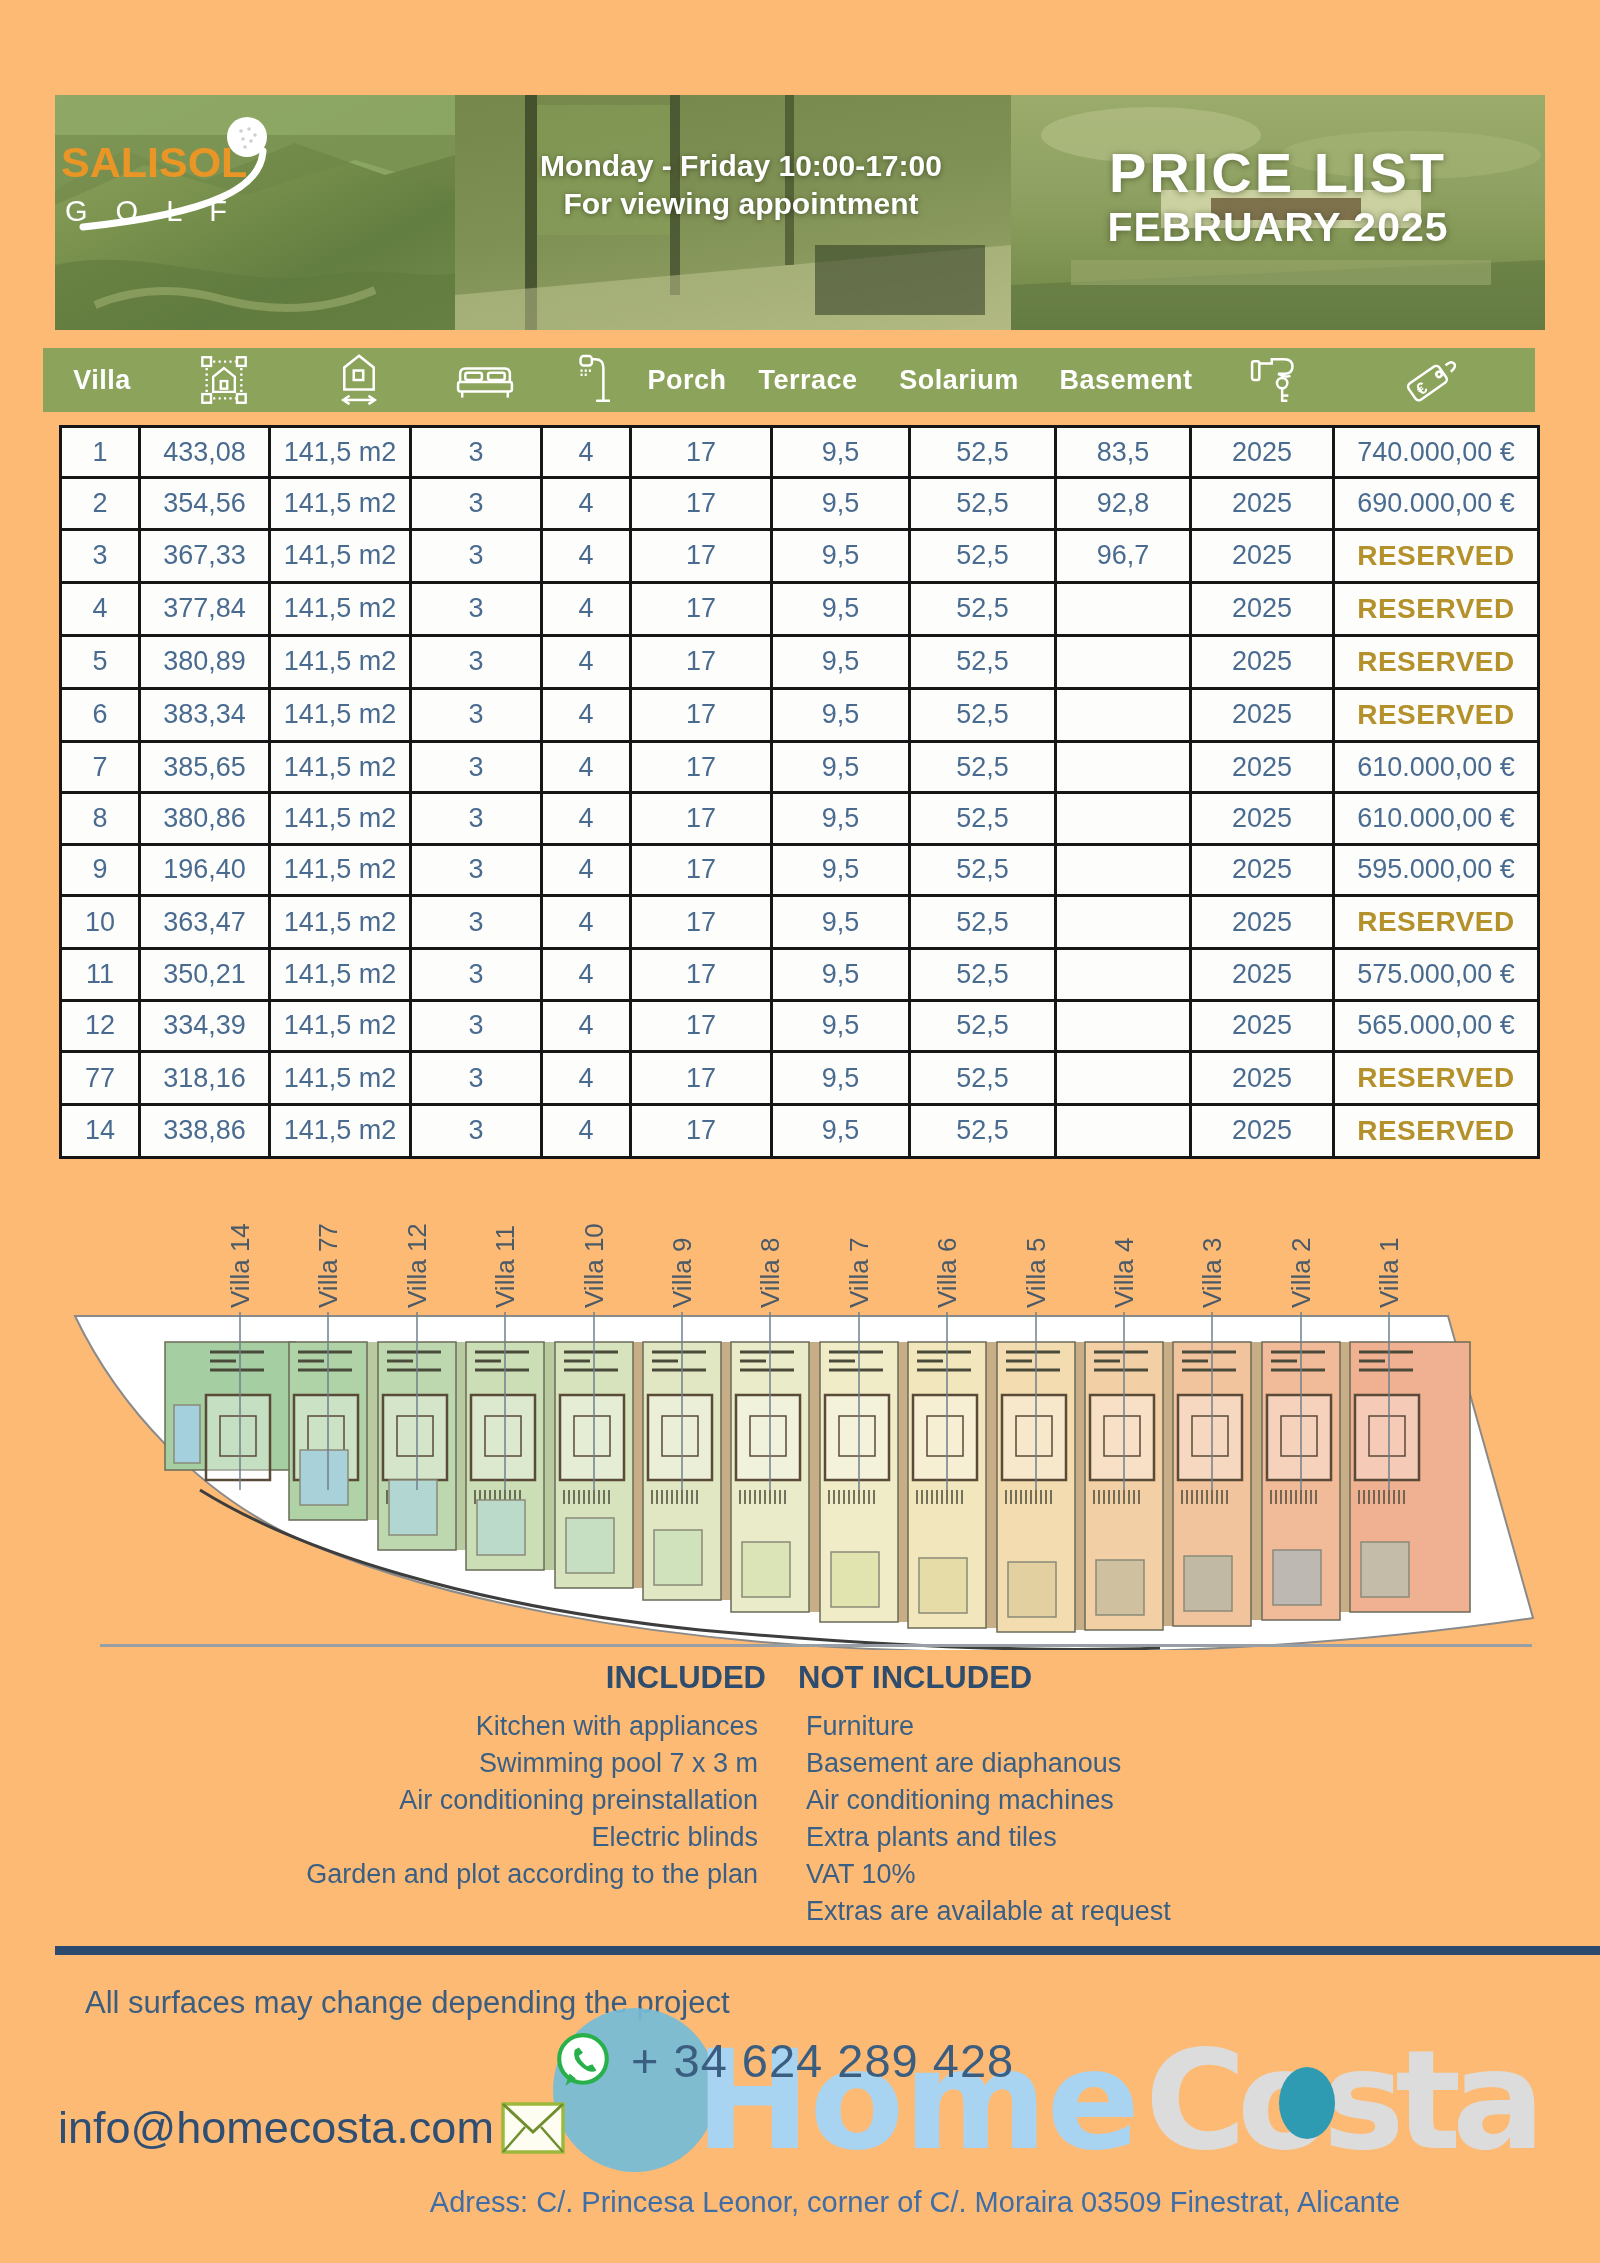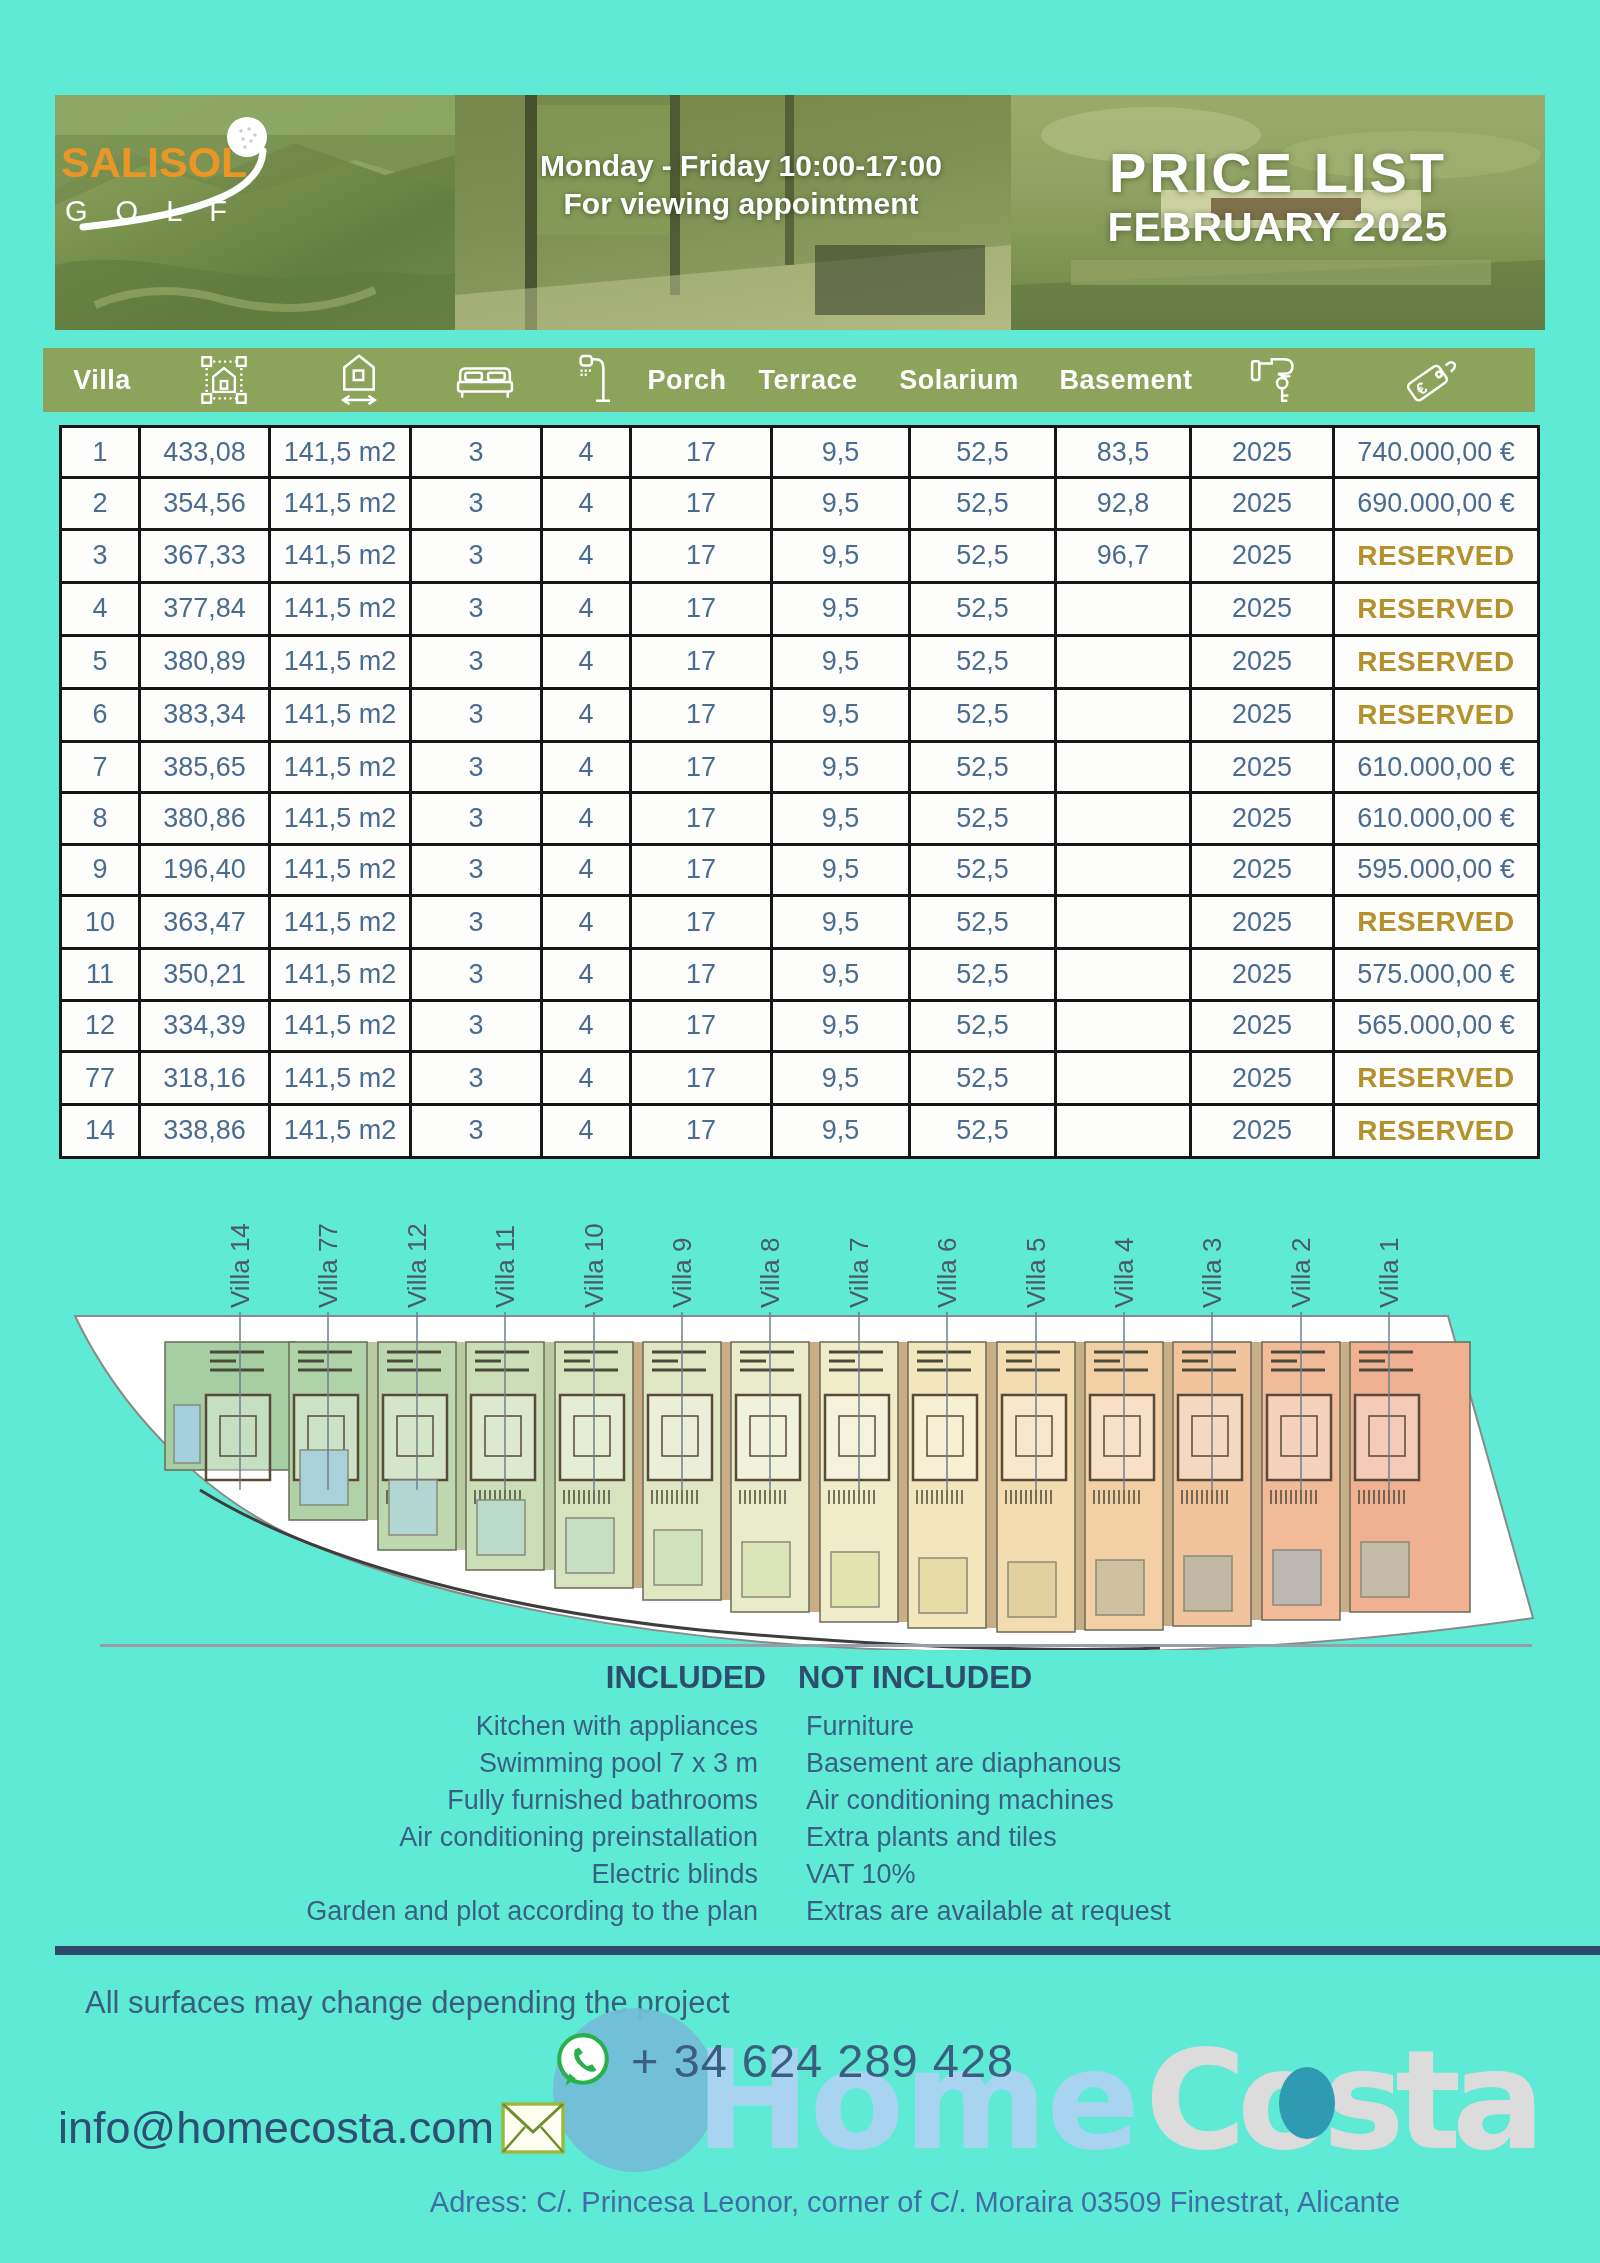--- a/index.html
+++ b/index.html
@@ -1,16 +1,16 @@
 <!DOCTYPE html>
 <html><head>
 <meta charset="utf-8">
 <style>
   html,body{margin:0;padding:0;background:#ffffff;}
-  .page{position:relative;width:1600px;height:2263px;background:#5eead4;
+  .page{position:relative;width:1600px;height:2263px;background:#fdba74;
         font-family:"Liberation Sans",sans-serif;overflow:hidden;}
 
   
   .banner{position:absolute;left:55px;top:95px;width:1490px;height:235px;display:flex;}
   .photo{position:relative;height:235px;overflow:hidden;}
   .photo-left{width:400px;background:linear-gradient(155deg,#94a869 0%,#7c944f 35%,#637e41 70%,#72884c 100%);}
   .photo-mid{width:556px;background:linear-gradient(170deg,#75874a 0%,#7e9054 45%,#8d9c60 75%,#a3ad72 100%);}
   .photo-right{width:534px;background:linear-gradient(180deg,#9aab6b 0%,#90a263 40%,#7c914f 75%,#6d8446 100%);}
   .photo svg{position:absolute;left:0;top:0;}
 
@@ -666,21 +666,20 @@
       <text x="1339" y="127" transform="rotate(-90 1339 118)" font-family="Liberation Sans,sans-serif" font-size="26" fill="#4a5a68">Villa 1</text>
     </svg>
 
   <div class="divider"></div>
 
   <div class="inc-col">
     <div class="list-title">INCLUDED</div>
     <ul class="list" id="included-list">
         <li>Kitchen with appliances</li>
         <li>Swimming pool 7 x 3 m</li>
-        <li>Fully furnished bathrooms</li>
         <li>Air conditioning preinstallation</li>
         <li>Electric blinds</li>
         <li>Garden and plot according to the plan</li>
       </ul>
   </div>
 
   <div class="ninc-col">
     <div class="list-title">NOT INCLUDED</div>
     <ul class="list" id="not-included-list">
         <li>Furniture</li>

